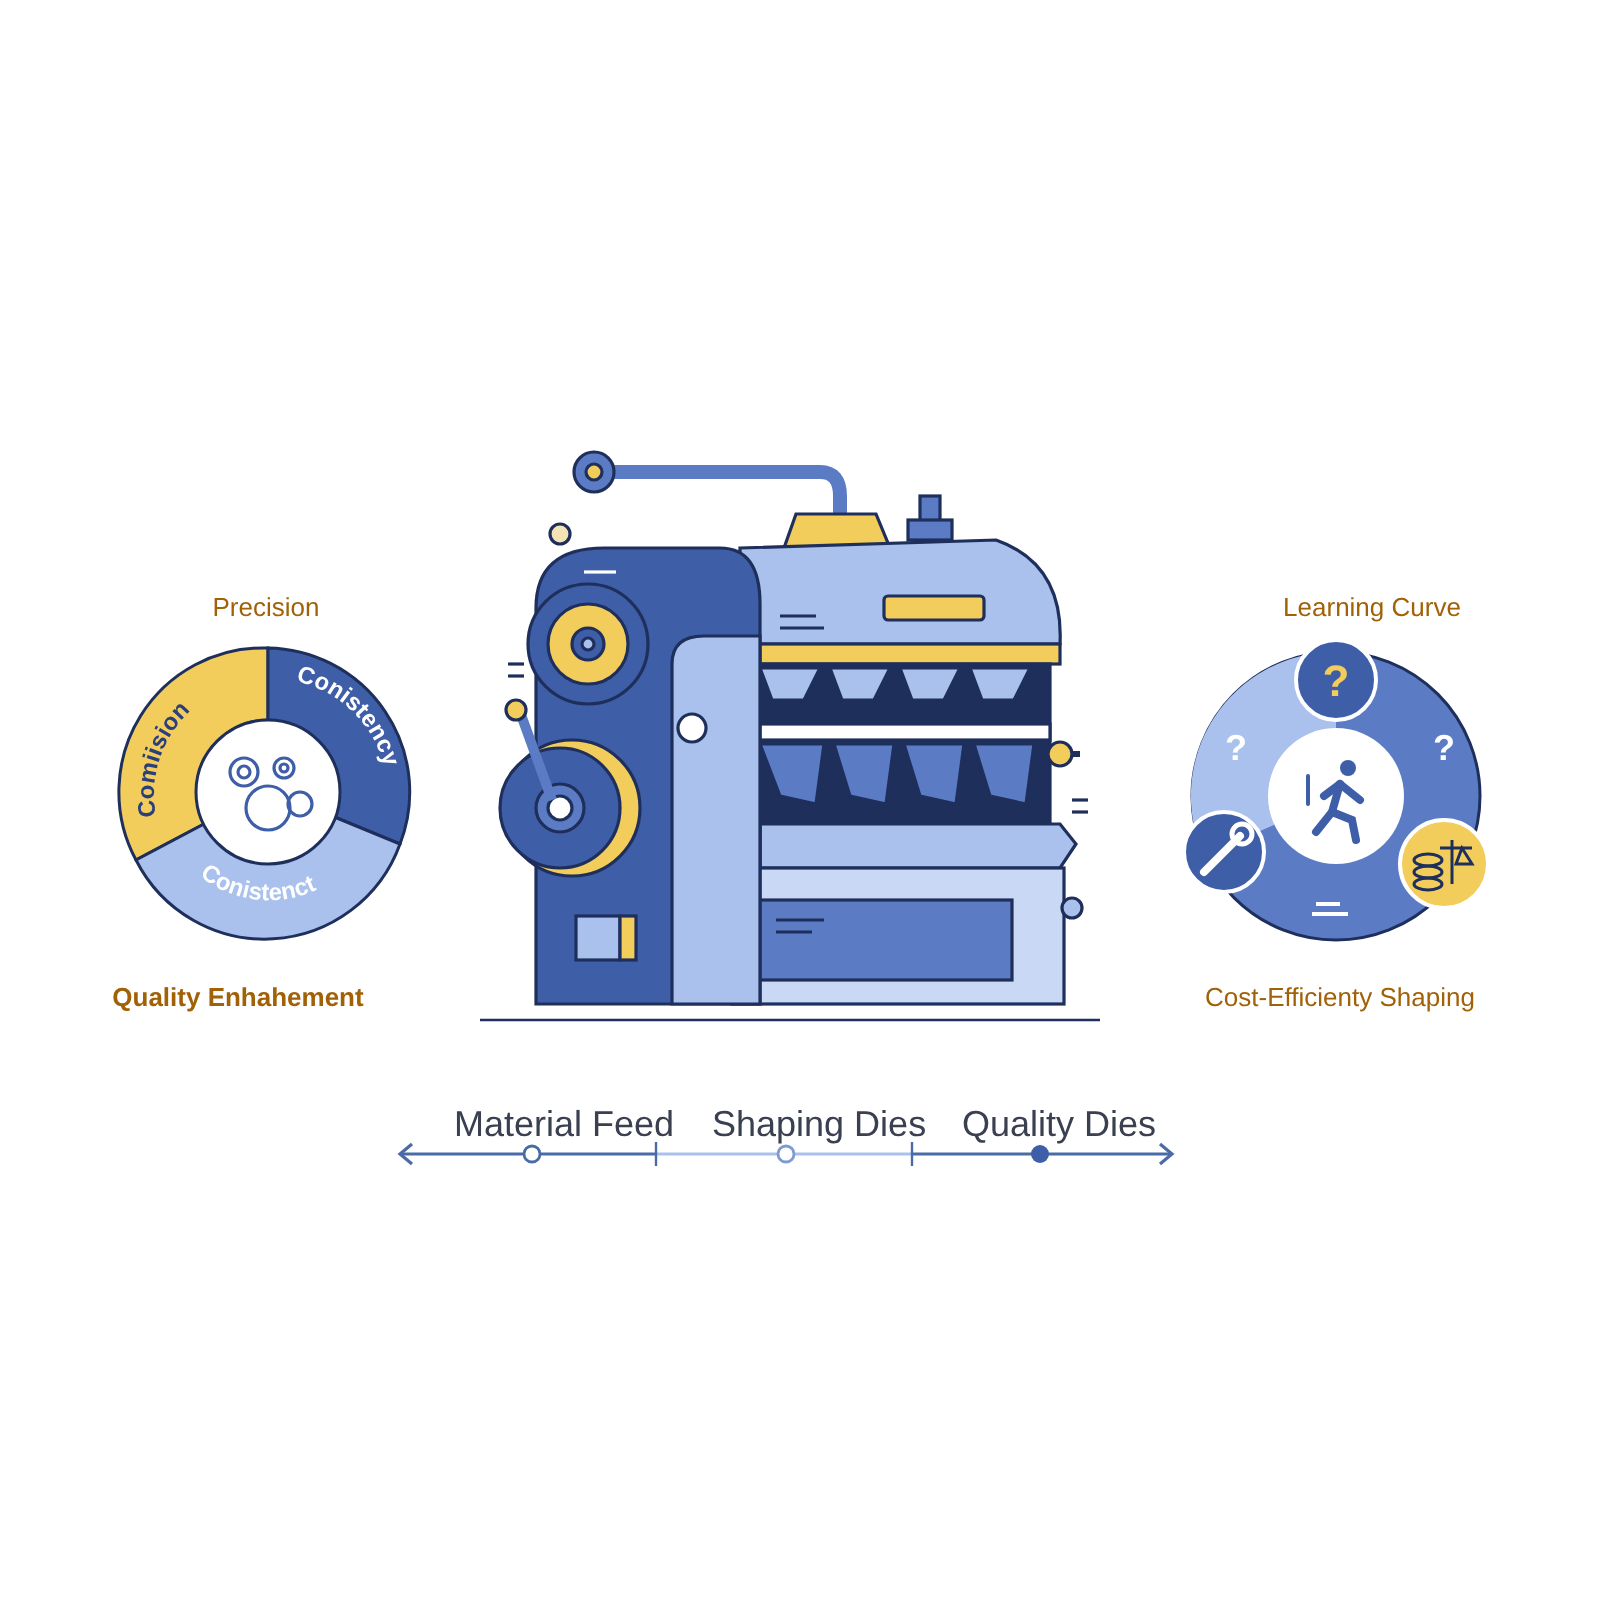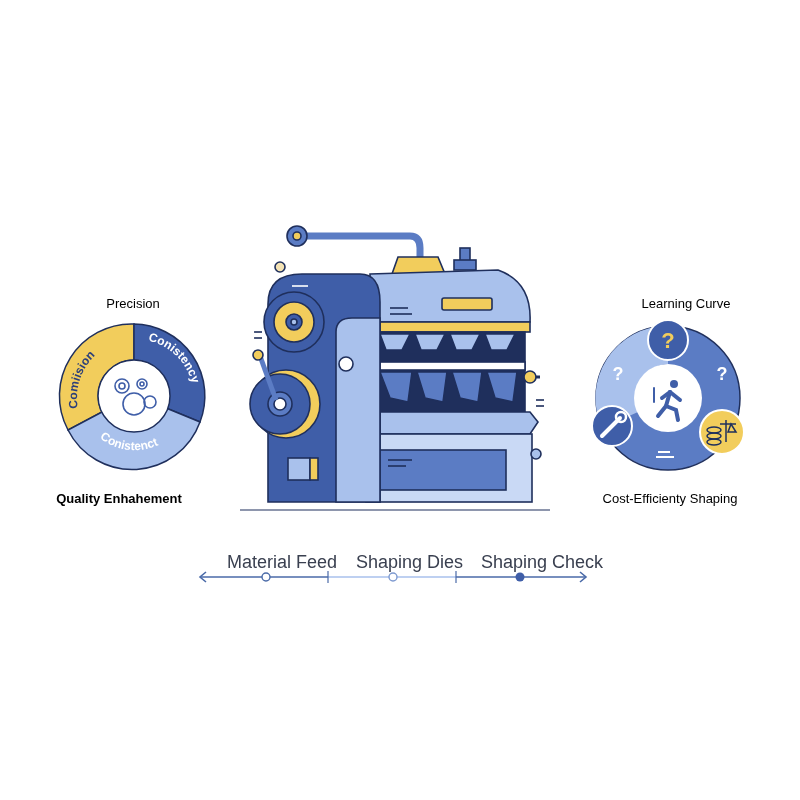--- a/index.html
+++ b/index.html
@@ -1,19 +1,19 @@
 <!DOCTYPE html>
 <html><head>
 <meta charset="utf-8">
 <style>
   html, body { margin: 0; padding: 0; background: #ffffff; }
   body { width: 800px; height: 800px; position: relative; overflow: hidden;
          font-family: "Liberation Sans", sans-serif; color: #2b2f3a; }
   .abs { position: absolute; }
-  .label { font-size: 13px; color: #000000; text-align: center; white-space: nowrap; }
+  .label { font-size: 13px; color: #a16207; text-align: center; white-space: nowrap; }
   .tl-label { font-size: 18px; color: #3a4050; white-space: nowrap; }
 </style>
 </head>
 <body>
 
 <div class="abs label" style="left:78px; top:296px; width:110px;">Precision</div>
 
 <svg class="abs" style="left:58px; top:320px;" width="152" height="152" viewBox="0 0 152 152">
 
   <path d="M76 4 A72 72 0 0 0 10 110 L44 92 A36 36 0 0 1 76 40 Z" fill="#f2cd5c" stroke="#1f2f5c" stroke-width="1.5"></path>
@@ -158,21 +158,21 @@
     </g>
   </g>
   <line x1="70" y1="136" x2="82" y2="136" stroke="#ffffff" stroke-width="2"></line>
   <line x1="68" y1="141" x2="86" y2="141" stroke="#ffffff" stroke-width="2"></line>
 </svg>
 
 <div class="abs label" style="left:590px; top:491px; width:160px;">Cost-Efficienty Shaping</div>
 
 <div class="abs tl-label" style="left:227px; top:552px;">Material Feed</div>
 <div class="abs tl-label" style="left:356px; top:552px;text-align:right;">Shaping Dies</div>
-<div class="abs tl-label" style="left:481px; top:552px;">Shaping Check</div>
+<div class="abs tl-label" style="left:481px; top:552px;">Quality Dies</div>
 
 <svg class="abs" style="left:196px; top:568px;" width="396" height="20" viewBox="0 0 396 20">
   <line x1="4" y1="9" x2="132" y2="9" stroke="#4a6aa8" stroke-width="1.6"></line>
   <line x1="132" y1="9" x2="260" y2="9" stroke="#a9c1ec" stroke-width="1.6"></line>
   <line x1="260" y1="9" x2="390" y2="9" stroke="#4a6aa8" stroke-width="1.6"></line>
   <path d="M10 4 L4 9 L10 14" fill="none" stroke="#4a6aa8" stroke-width="1.6"></path>
   <path d="M384 4 L390 9 L384 14" fill="none" stroke="#4a6aa8" stroke-width="1.6"></path>
   <line x1="132" y1="3" x2="132" y2="15" stroke="#4a6aa8" stroke-width="1.2"></line>
   <line x1="260" y1="3" x2="260" y2="15" stroke="#4a6aa8" stroke-width="1.2"></line>
   <circle cx="70" cy="9" r="4" fill="#ffffff" stroke="#4a6aa8" stroke-width="1.4"></circle>

